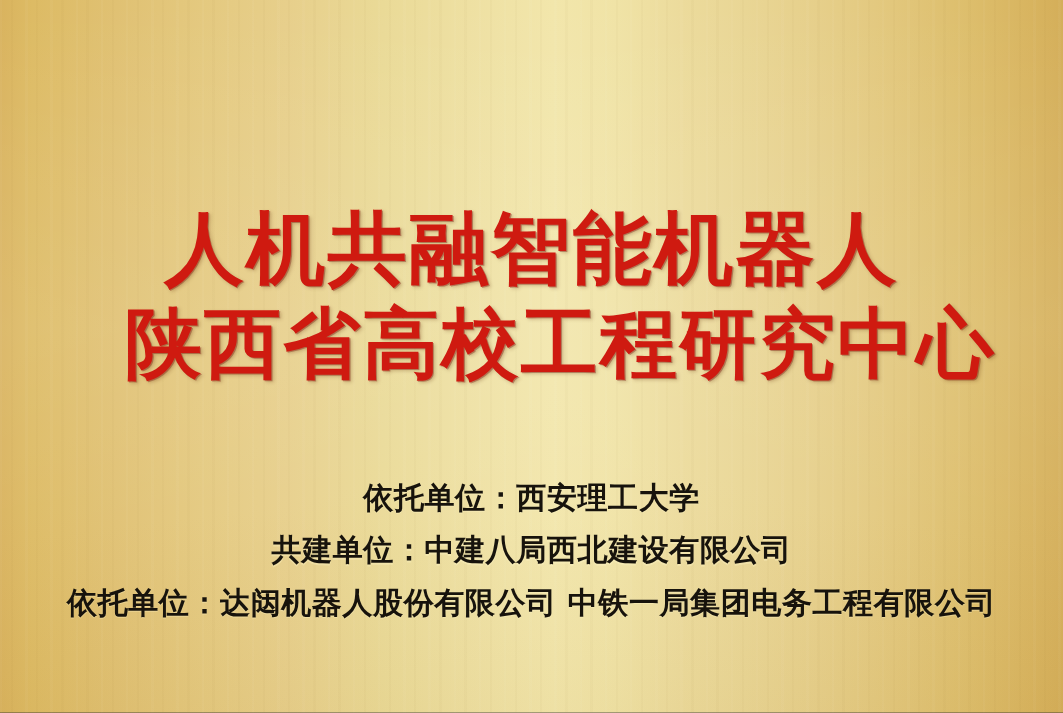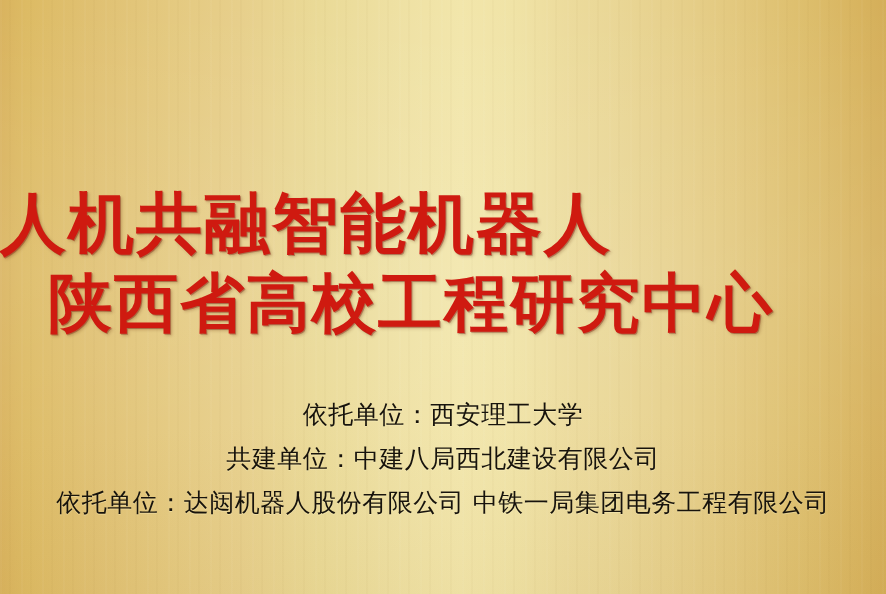--- a/index.html
+++ b/index.html
@@ -76,23 +76,24 @@
 
   .content {
     position: absolute;
     inset: 0;
     z-index: 3;
   }
 
   
   .title-block {
     position: absolute;
-    top: 184px;
+    top: 168px;
     left: 0;
     right: 0;
+    text-align: center;
   }
 
   .title-line {
     display: block;
     color: #cf1a10;
     font-weight: bold;
     font-family: "DejaVu Serif", "Liberation Serif", serif;
     white-space: nowrap;
   }
 
@@ -122,21 +123,21 @@
     left: 0;
     right: 0;
     text-align: center;
   }
 
   .aff-line {
     display: block;
     color: #17130c;
     font-size: 25px;
     line-height: 44px;
-    font-weight: normal;
+    font-weight: bold;
     letter-spacing: 0.5px;
     white-space: nowrap;
     font-family: "DejaVu Sans", "Liberation Sans", sans-serif;
     text-shadow: 0 1px 0 rgba(255,245,200,0.35);
   }
 
   .aff-line-3 {
     font-size: 25px;
   }
 </style>

